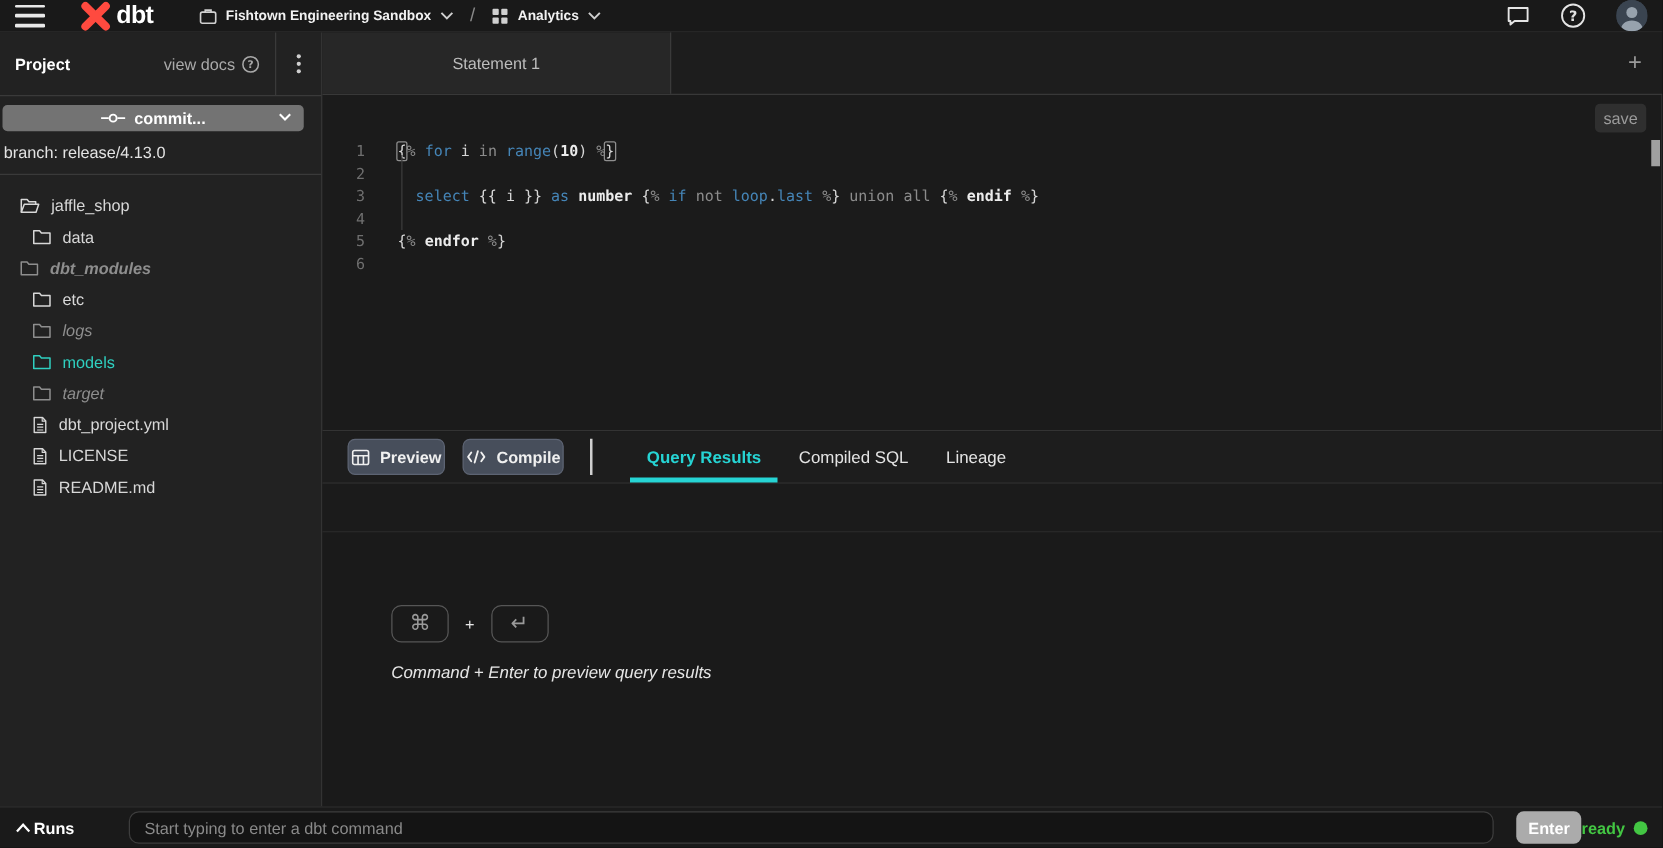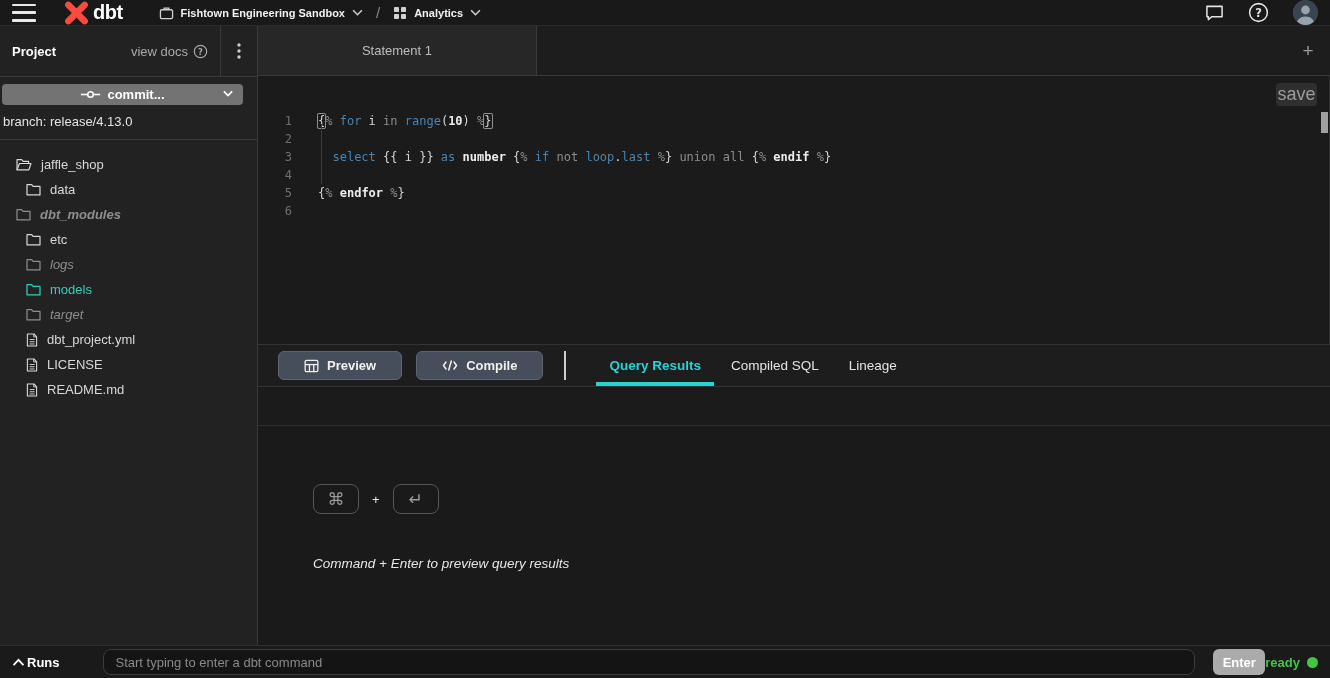--- a/index.html
+++ b/index.html
@@ -39,48 +39,48 @@
   .tree-item.active { color:#2fd0c0; }
   .ticon { display:flex; align-items:center; }
 
   
   .main { flex:1; display:flex; flex-direction:column; min-width:0; }
   .tabstrip { height:50px; flex:none; background:#1d1d1d; border-bottom:1px solid #383838; display:flex; align-items:stretch; }
   .tab { width:279px; background:#272727; border-right:1px solid #3a3a3a; display:flex; align-items:center; justify-content:center; font-size:13px; color:#bdbdbd; cursor:pointer; }
   .tab-plus { margin-left:auto; width:44px; display:flex; align-items:center; justify-content:center; font-size:19px; color:#9a9a9a; cursor:pointer; }
 
   .editor { height:268px; flex:none; background:#1b1b1b; position:relative; border-right:1px solid #333; }
-  .save-btn { position:absolute; top:7px; right:12px; width:41px; height:23px; background:#2f2f2f; border:none; border-radius:4px; color:#9b9b9b; font-size:18px; cursor:pointer; font-family:"Liberation Sans",sans-serif; }
+  .save-btn { position:absolute; top:7px; right:12px; width:41px; height:23px; background:#2f2f2f; border:none; border-radius:4px; color:#9b9b9b; font-size:13px; cursor:pointer; font-family:"Liberation Sans",sans-serif; }
   .code-lines { position:absolute; left:0; top:36px; right:10px; font-family:"DejaVu Sans Mono", monospace; font-size:12px; }
   .code-line { display:flex; height:18px; line-height:18px; }
   .gutter-num { width:34px; flex:none; text-align:right; color:#6f6f6f; }
   .code-text { padding-left:26px; white-space:pre; color:#d6d6d6; }
   .tok-kw { color:#4585b7; }
   .tok-mut { color:#8c8c8c; }
   .tok-txt { color:#d6d6d6; }
   .tok-bold { color:#ececec; font-weight:bold; }
   .tok-box { color:#d8d8d8; box-shadow:0 0 0 1px #8f8f8f; border-radius:1px; }
   .indent-guide { position:absolute; left:63px; top:12px; width:1px; height:60px; background:#3c3c3c; }
   .scroll-thumb { position:absolute; right:1px; top:36px; width:7px; height:21px; background:#a0a0a0; }
 
   .panel { flex:1; display:flex; flex-direction:column; background:#1a1a1a; border-top:1px solid #333; min-height:0; }
   .panel-toolbar { height:42px; flex:none; background:#1d1d1d; border-bottom:1px solid #333; display:flex; align-items:center; padding-left:20px; }
-  .pbtn { height:29px; background:#474e5b; border:1px solid #5d6473; border-radius:6px; color:#f0f0f0; font-weight:bold; font-size:13px; display:flex; align-items:center; gap:8px; padding:0 25px; cursor:pointer; font-family:"Liberation Sans",sans-serif; }
+  .pbtn { height:29px; background:#474e5b; border:1px solid #5d6473; border-radius:6px; color:#f0f0f0; font-weight:bold; font-size:13px; display:flex; align-items:center; gap:8px; padding:0 2px; cursor:pointer; font-family:"Liberation Sans",sans-serif; }
   .pbtn + .pbtn { margin-left:14px; }
   .tool-divider { width:2px; height:29px; background:#cfcfcf; margin-left:21px; flex:none; }
   .panel-tabs { display:flex; align-items:stretch; height:100%; margin-left:28px; }
   .panel-tab { position:relative; display:flex; align-items:center; padding:0 13px; margin:0 2px; font-size:13.5px; color:#e4e4e4; cursor:pointer; }
   .panel-tab.active { color:#26d4d4; font-weight:bold; }
   .panel-tab.active::after { content:""; position:absolute; left:0; right:0; bottom:0; height:4px; background:#26d4d4; }
   .panel-strip { height:39px; flex:none; background:#1b1b1b; border-bottom:1px solid #2d2d2d; }
   .panel-empty { flex:1; position:relative; background:#1a1a1a; }
   .keys-row { position:absolute; left:55px; top:58px; display:flex; align-items:center; }
   .keycap { width:46px; height:30px; border:1.5px solid #565656; border-radius:8px; display:flex; align-items:center; justify-content:center; color:#9a9a9a; font-size:17px; font-family:"DejaVu Sans", sans-serif; }
   .keys-plus { margin:0 13px; color:#e8e8e8; font-size:13px; }
-  .empty-hint { position:absolute; left:55px; top:104px; font-size:13.5px; font-style:italic; color:#e6e6e6;margin-top:26px; }
+  .empty-hint { position:absolute; left:55px; top:104px; font-size:13.5px; font-style:italic; color:#e6e6e6; }
 
   
   .cmdbar { height:33px; flex:none; background:#1a1a1a; border-top:1px solid #2e2e2e; display:flex; align-items:center; padding:0 12px; }
   .runs-group { display:flex; align-items:center; gap:2px; cursor:pointer; }
   .runs-label { font-size:13px; font-weight:bold; color:#fff; }
   .cmd-input { margin-left:43px; flex:1; height:26px; background:#141414; border:1px solid #3d3d3d; border-radius:8px; color:#84cc16; font-size:13px; padding:0 12px; outline:none; font-family:"Liberation Sans",sans-serif; }
   .cmd-input::placeholder { color:#8a8a8a; }
   .enter-btn { margin-left:18px; width:52px; height:26px; background:#ababab; border:none; border-radius:6px; color:#fff; font-weight:bold; font-size:13px; cursor:pointer; font-family:"Liberation Sans",sans-serif; }
   .ready-group { margin-left:auto; display:flex; align-items:center; gap:7px; }
   .ready-label { font-size:13px; font-weight:bold; color:#43c643; }

